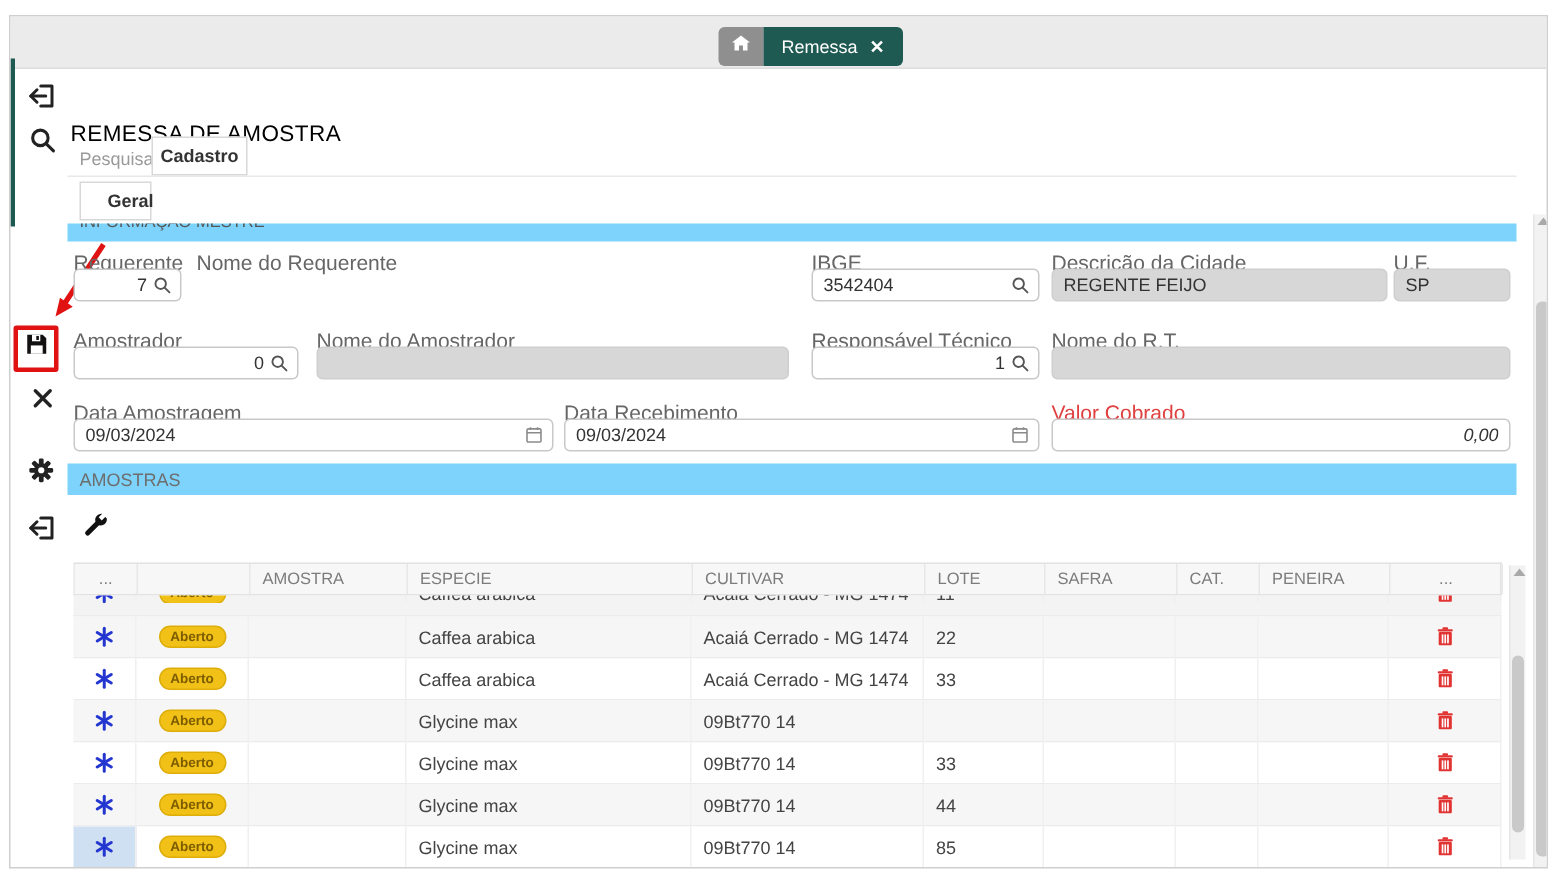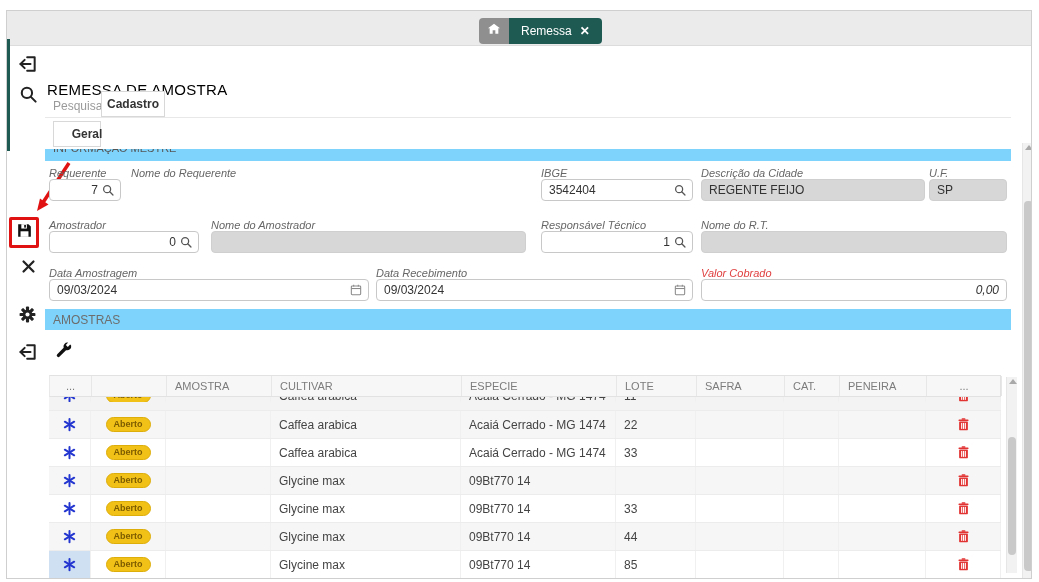--- a/index.html
+++ b/index.html
@@ -21,21 +21,21 @@
   .page-title{left:40px;top:46px;font-size:15px;color:#000000;letter-spacing:.3px;margin-top:24px;}
   .tab-inactive{left:46px;top:88px;font-size:12px;color:#9a9a9a;cursor:pointer;}
   .tab-box{border:1px solid #d8d8d8;background:#fff;font-size:12px;font-weight:bold;color:#333;display:flex;align-items:center;justify-content:center;cursor:pointer;box-sizing:border-box;}
   .tabline{left:38px;top:106px;width:966px;height:1px;background:#e8e8e8;}
   
   .greenbar{background:#7dd3fc;color:#6d6d6d;font-size:12px;overflow:hidden;}
   .gb-clip{left:38px;top:138px;width:966px;height:12px;}
   .gb-clip .inner{display:block;margin-top:-7px;padding-left:8px;color:#555;font-size:11px;}
   .gb-full{left:38px;top:298px;width:966px;height:21px;display:flex;align-items:center;padding-left:8px;box-sizing:border-box;}
   
-  .flabel{font-size:11px;color:#666;white-space:nowrap;font-style:italic;}
+  .flabel{font-size:14px;color:#666;white-space:nowrap;}
   .flabel.red{color:#e04040;}
   .field{display:flex;align-items:center;background:#fff;border:1px solid #c8c8c8;border-radius:4px;height:22px;box-sizing:border-box;}
   .field input{border:0;outline:0;background:transparent;font-family:"Liberation Sans",sans-serif;font-size:12px;color:#333;width:100%;padding:0 7px;height:100%;}
   .field.ro{background:#d7d7d7;border-color:#cfcfcf;}
   .field.rightval input{text-align:right;padding-right:3px;}
   .field .ficon{flex:0 0 auto;margin-right:5px;display:flex;align-items:center;cursor:pointer;}
   .field.money input{text-align:right;font-style:italic;}
   
   .grid{left:42px;top:364px;width:952px;}
   .trow,.thead{display:grid;grid-template-columns:42px 75px 105px 190px 155px 80px 88px 55px 87px 75px;}
@@ -249,22 +249,22 @@
           <path d="M21.6 6.2 a5.4 5.4 0 0 1-6.9 6 L6.2 20.7 a2.25 2.25 0 0 1-3.2-3.2 L11.5 9 A5.4 5.4 0 0 1 17.5 2.1 l-3.1 3.1 2.7 2.7 3.1-3.1 a5.4 5.4 0 0 1 1.4 1.4 z"></path>
         </svg>
     </span>
   </div>
 
   <div class="abs grid">
     <div class="thead" id="thead">
         <div class="th center">...</div>
         <div class="th"></div>
         <div class="th">AMOSTRA</div>
+        <div class="th">ESPECIE</div>
         <div class="th">CULTIVAR</div>
-        <div class="th">ESPECIE</div>
         <div class="th">LOTE</div>
         <div class="th">SAFRA</div>
         <div class="th">CAT.</div>
         <div class="th">PENEIRA</div>
         <div class="th center">...</div>
       </div>
     <div id="tbody">
         <div class="trow clipped">
           <div class="tc center">
             <svg width="15" height="15" viewBox="0 0 24 24" stroke="#2436d0" stroke-width="3.2" stroke-linecap="round">

